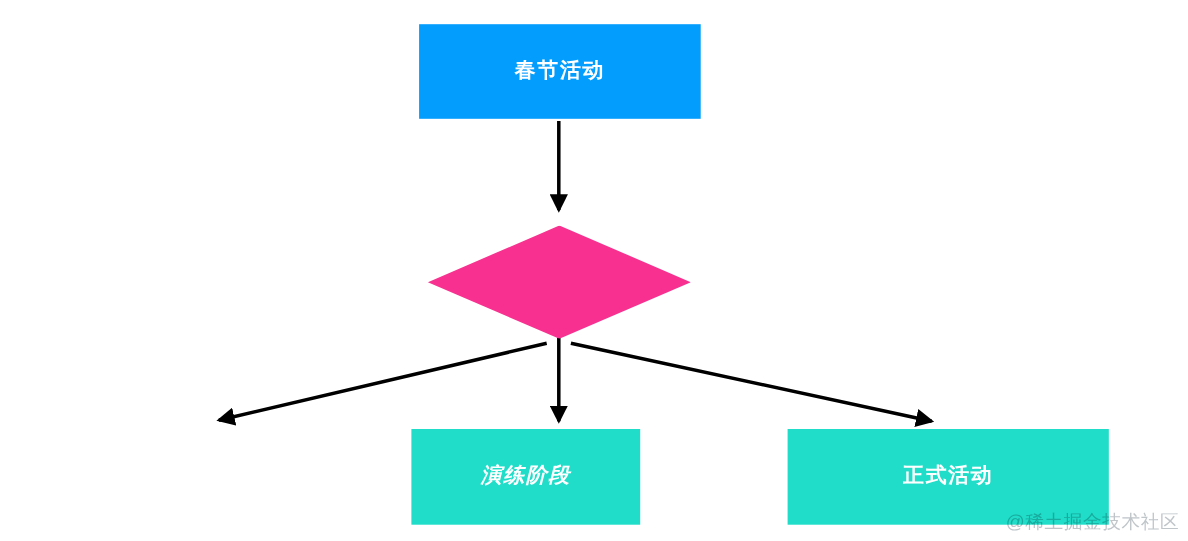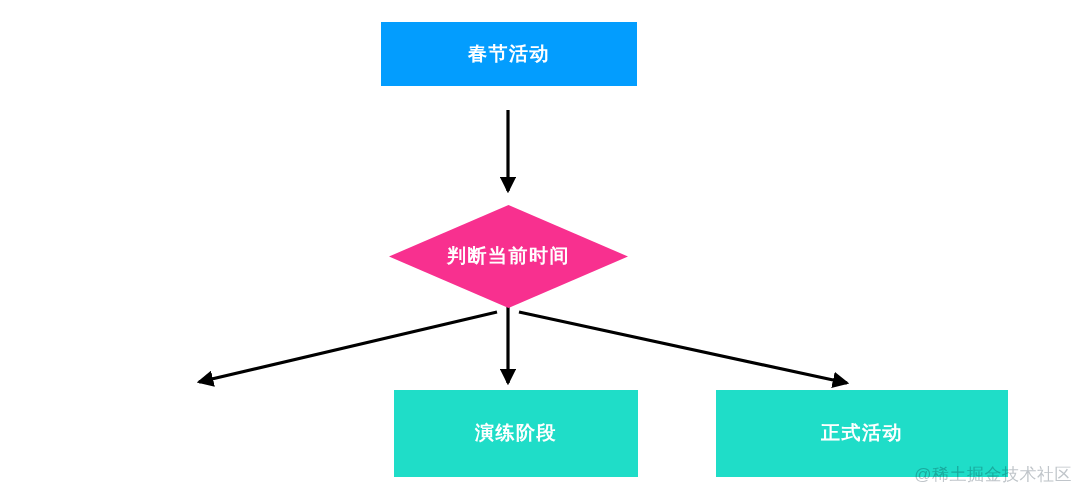--- a/index.html
+++ b/index.html
@@ -36,21 +36,21 @@
     letter-spacing: 1.5px;
     text-align: center;
     line-height: 1.2;
     user-select: none;
   }
   
   #node-start {
     left: 381px;
     top: 22px;
     width: 256px;
-    height: 64px;
+    height: 86px;
     background: #039DFE;
   }
   
   #node-decision {
     left: 389px;
     top: 205px;
     width: 239px;
     height: 103px;
     background: transparent;
   }
@@ -67,21 +67,21 @@
     position: relative;
     z-index: 2;
   }
   
   .node-terminal {
     background: #1FDDC8;
     top: 390px;
     height: 87px;
   }
   #node-test     { left: 74px;  width: 258px; }
-  #node-drill    { left: 394px; width: 244px; }
+  #node-drill    { left: 374px; width: 208px; font-style: italic; }
   #node-official { left: 716px; width: 292px; }
 
   
   #watermark {
     position: absolute;
     right: 8px;
     bottom: 6px;
     font-size: 17px;
     color: #b9bfc4;
     opacity: 0.9;
@@ -119,21 +119,20 @@
       <line x1="519" y1="312" x2="847" y2="383" stroke="#000000" stroke-width="3.2" marker-end="url(#arrowhead)"></line>
     </g>
   </svg>
 
   <div class="node" id="node-start">
     <span class="node-label">春节活动</span>
   </div>
 
   <div class="node" id="node-decision">
     <span class="diamond-shape"></span>
-    <span class="node-label">判断当前时间</span>
   </div>
 
 
   <div class="node node-terminal" id="node-drill">
     <span class="node-label">演练阶段</span>
   </div>
 
   <div class="node node-terminal" id="node-official">
     <span class="node-label">正式活动</span>
   </div>

